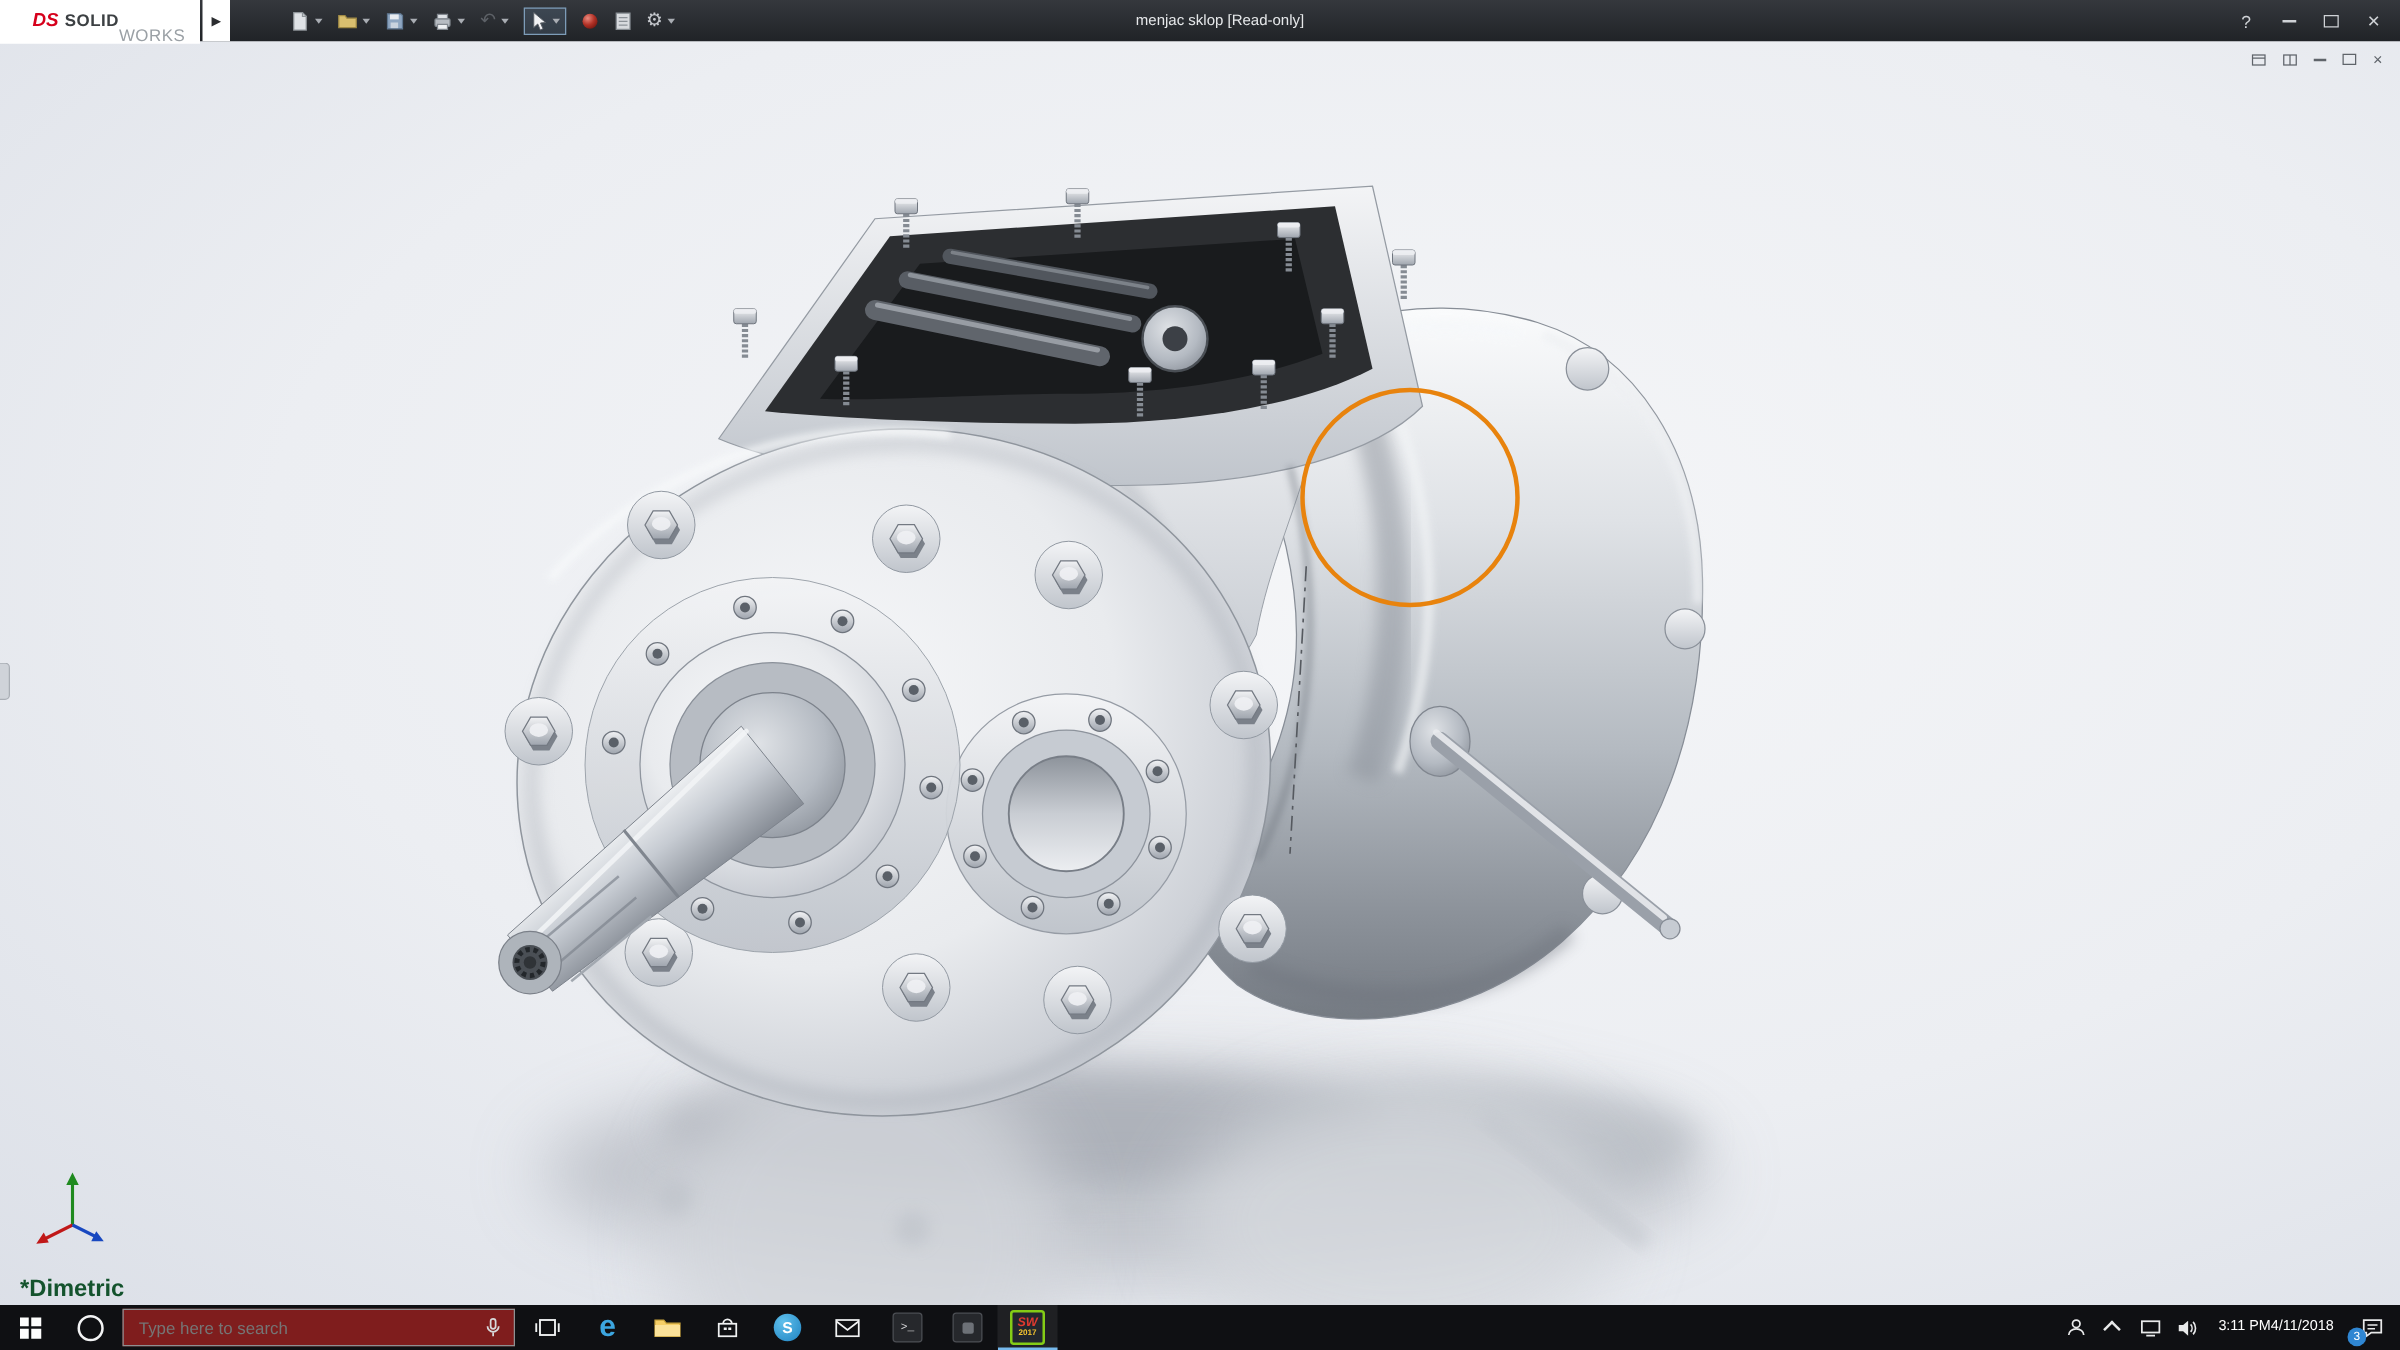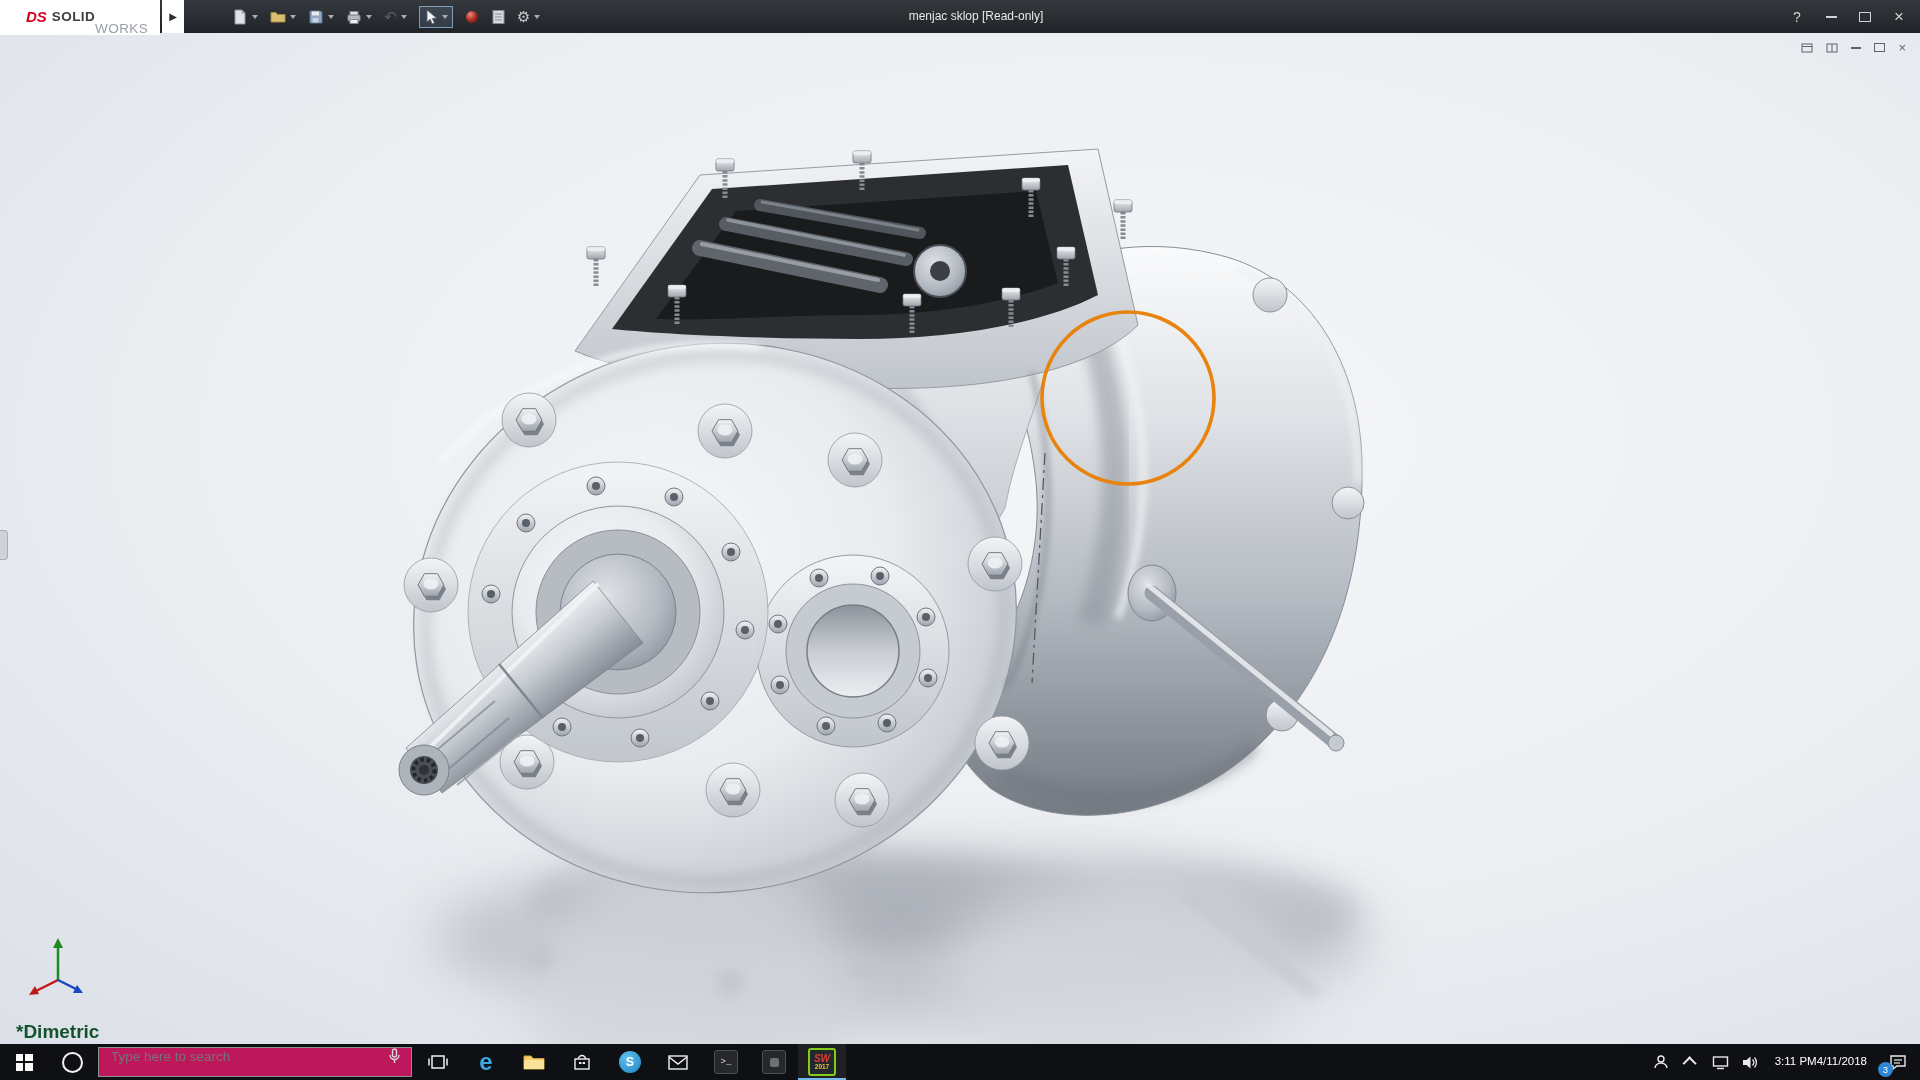--- a/index.html
+++ b/index.html
@@ -43,22 +43,22 @@
   .triad{position:absolute;left:26px;bottom:44px;}
 
   
   .taskbar{position:absolute;bottom:0;left:0;right:0;height:36px;background:#0f1013;
            display:flex;align-items:stretch;z-index:50;color:#e8e9ea;}
   .tb-slot{width:48px;display:flex;align-items:center;justify-content:center;}
   .tb-slot.active{background:rgba(255,255,255,.07);box-shadow:inset 0 -2px 0 #76b9ed;}
   .win-logo{width:17px;height:17px;display:grid;grid-template-columns:1fr 1fr;grid-template-rows:1fr 1fr;gap:2px;}
   .win-logo span{background:#fdfdfd;}
   .cortana{width:17px;height:17px;border:2px solid #f2f3f4;border-radius:50%;}
-  .searchbox{width:292px;margin:3px 2px;background:#be185d;border:1px solid #8f9092;
-             display:flex;align-items:flex-start;padding:0 10px;gap:8px;}
+  .searchbox{width:292px;margin:3px 2px;background:#7f1d1d;border:1px solid #8f9092;
+             display:flex;align-items:center;padding:0 10px;gap:8px;}
   .searchbox input{flex:1;background:transparent;border:0;outline:none;color:#bfc2c6;font-size:13.5px;
                    font-family:"Liberation Sans",sans-serif;}
   .edge-e{color:#3ca6e0;font-size:24px;font-weight:bold;line-height:1;}
   .skype{width:22px;height:22px;border-radius:50%;background:radial-gradient(circle at 35% 30%,#5fc0ec,#1f83c2);
          display:flex;align-items:center;justify-content:center;color:#fff;font-size:12.5px;font-weight:bold;}
   .darkapp{width:22px;height:22px;border-radius:3px;background:#26282c;border:1px solid #4c4f54;
            display:flex;align-items:center;justify-content:center;}
   .cmdtxt{color:#dadbdd;font-size:9px;font-family:"Liberation Mono",monospace;}
   .appdot{width:9px;height:9px;border-radius:2px;background:#6d7177;}
   .swicon{width:24px;height:24px;border-radius:3px;background:#23272e;border:2px solid #84cc16;

